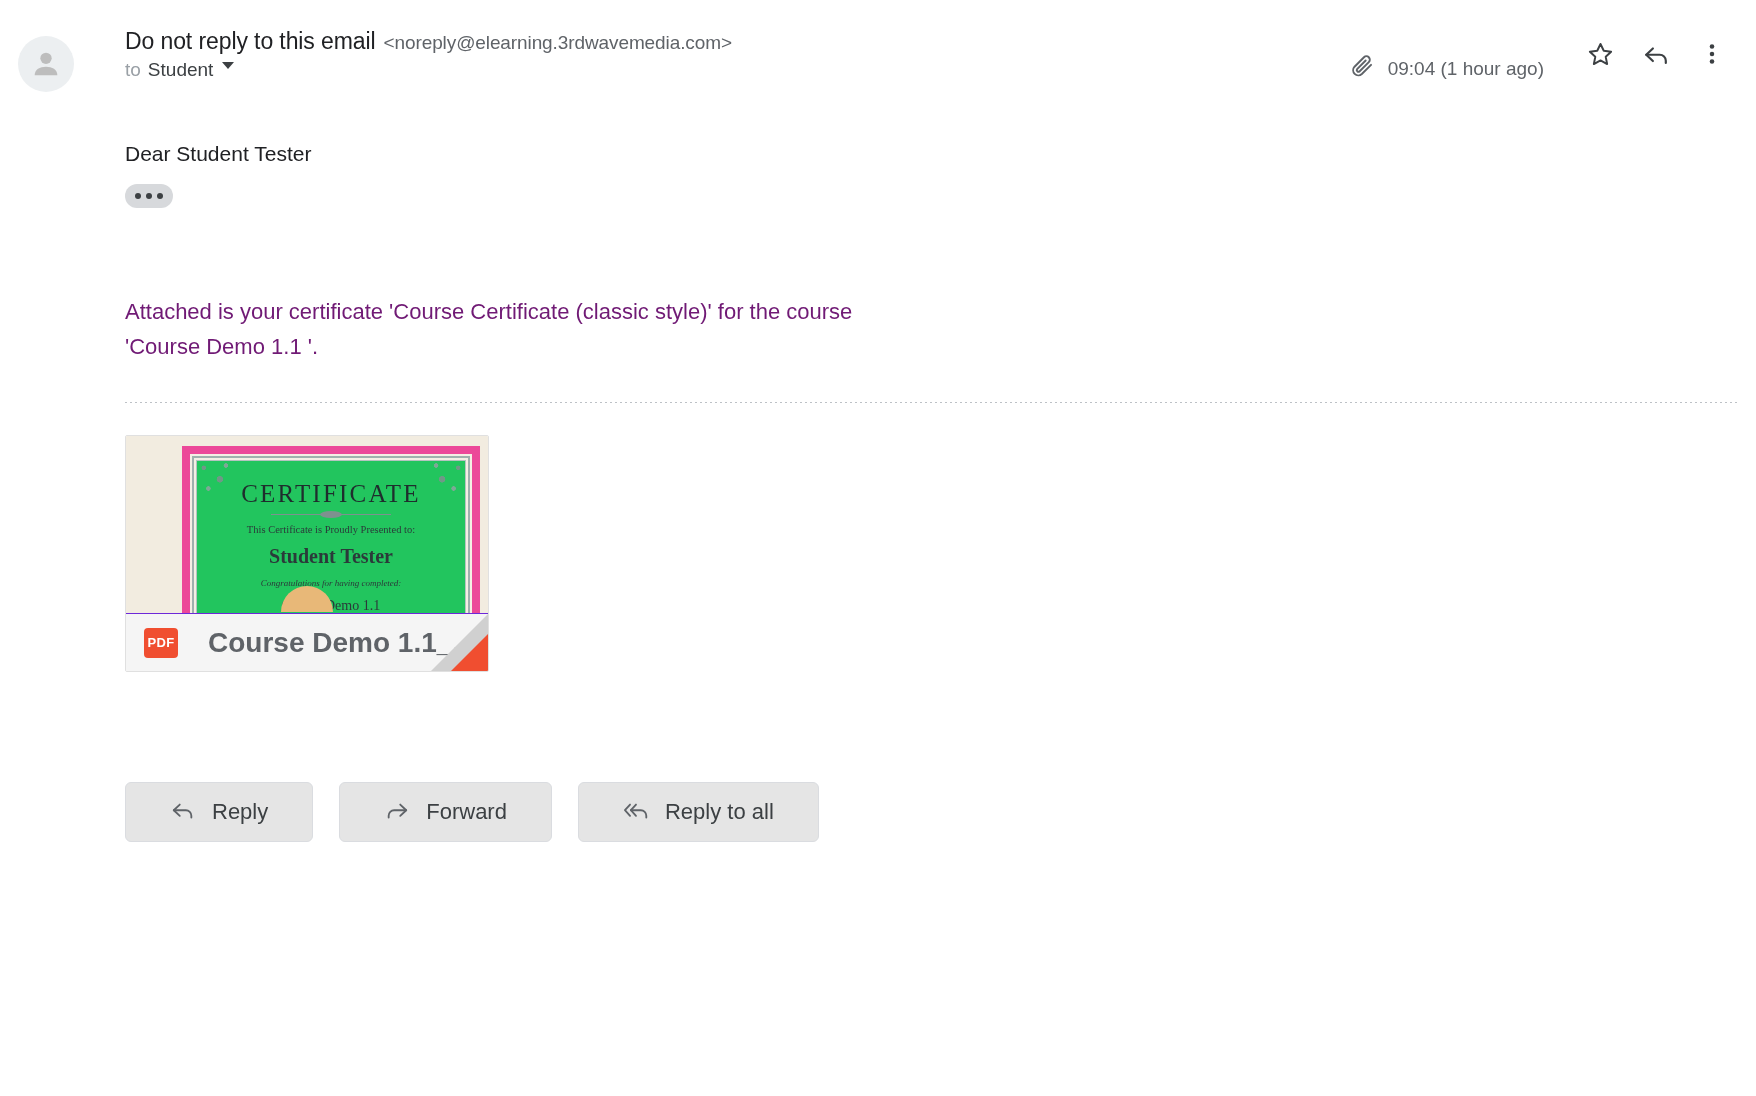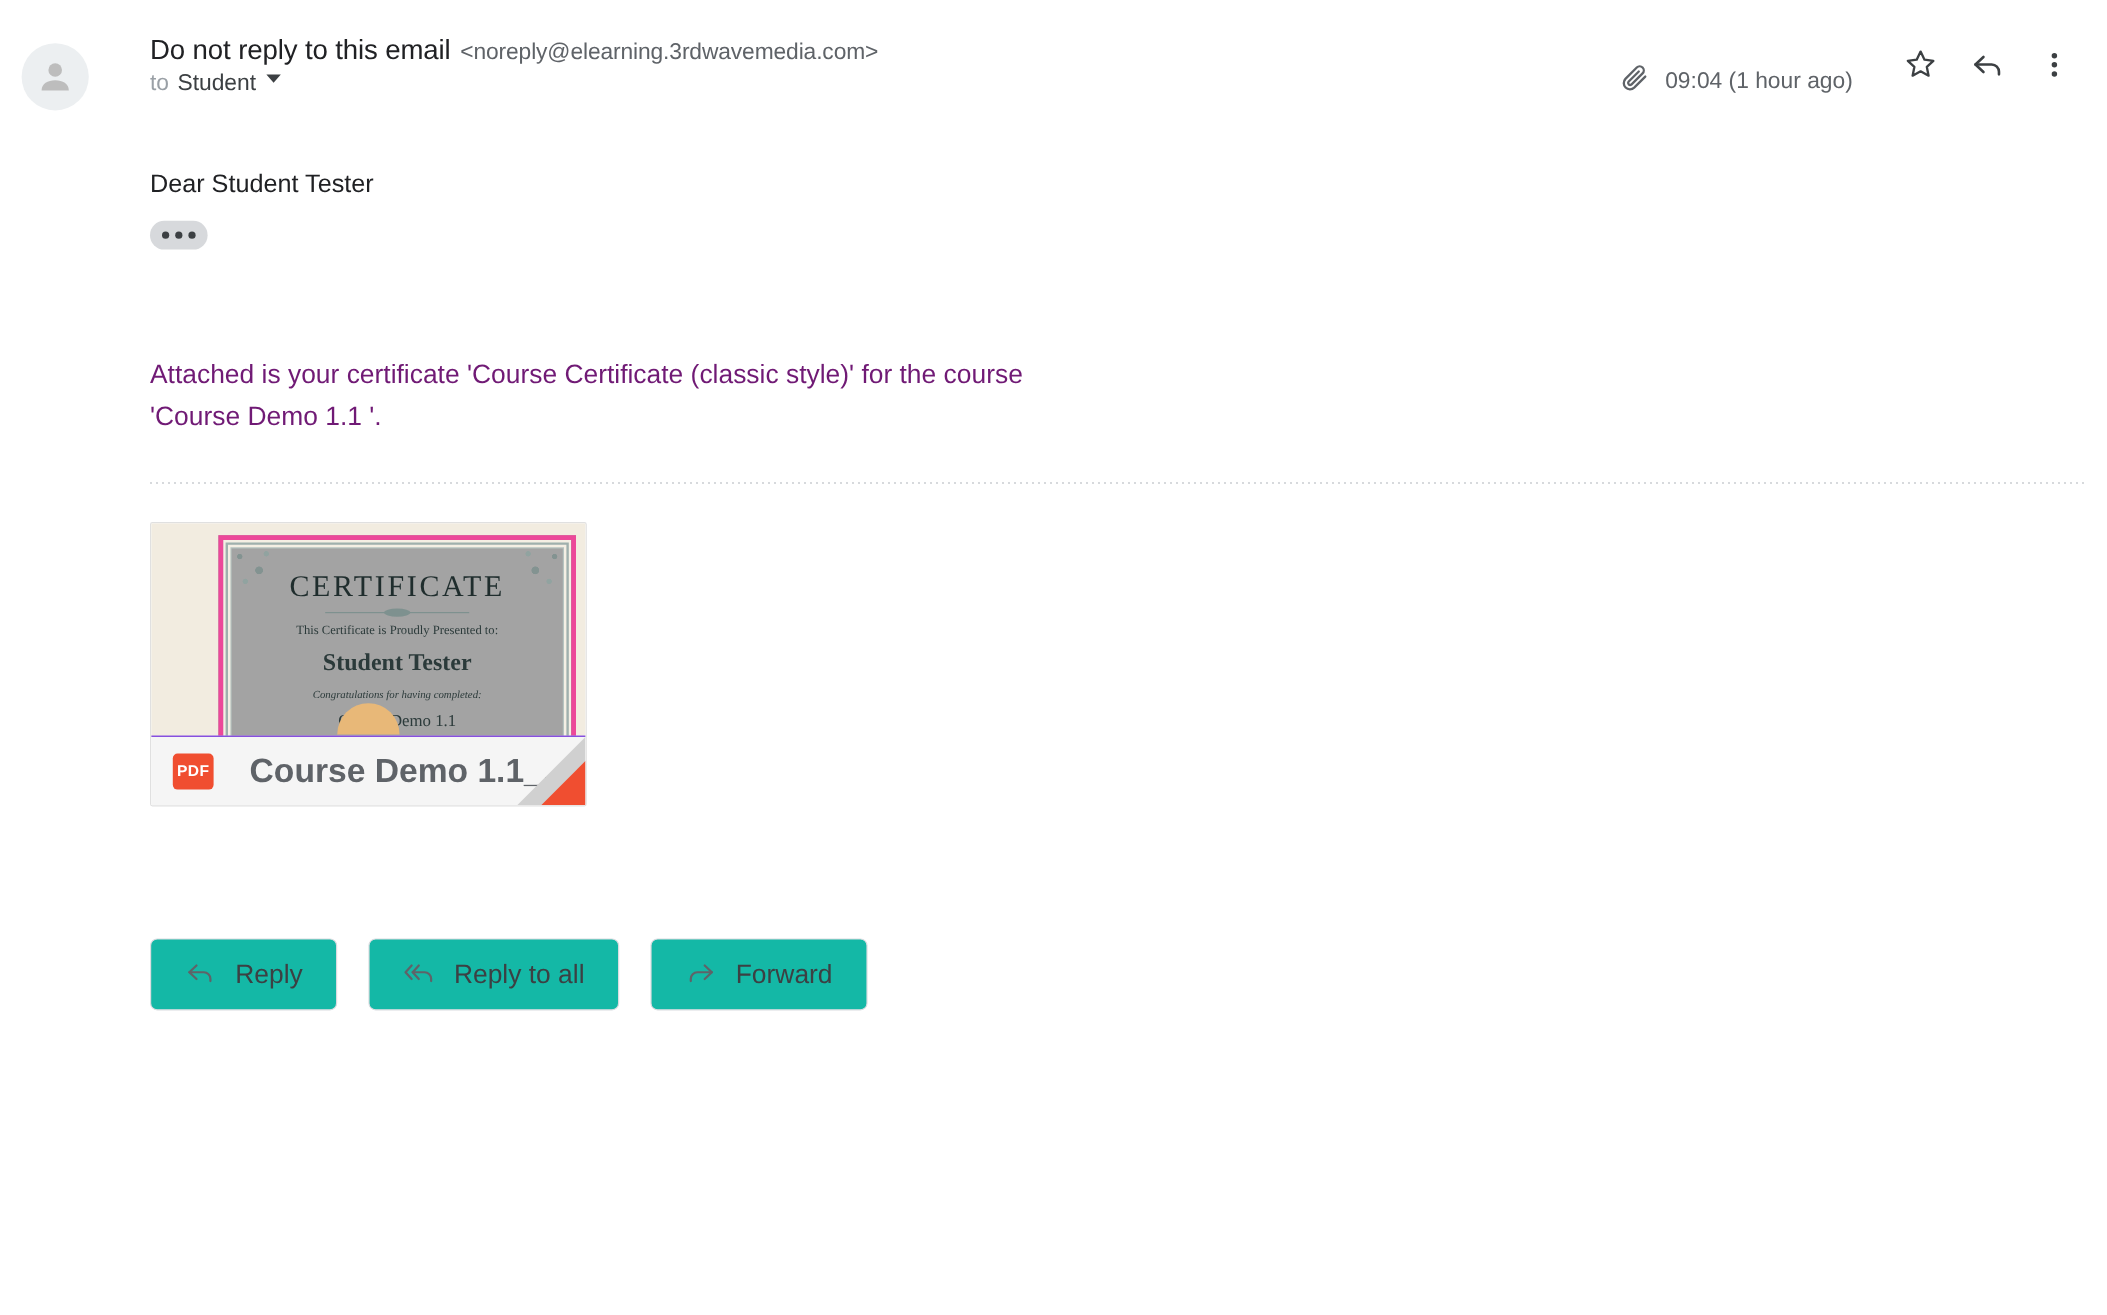--- a/index.html
+++ b/index.html
@@ -183,22 +183,22 @@
     height: 178px;
     overflow: hidden;
     background: #f2ece0;
   }
   .cert-inner {
     position: absolute;
     left: 8px;
     top: 10px;
     right: 8px;
     bottom: -60px;
-    background: #a3a3a3;
-    border: 4px solid #ec4899;
+    background: #22c55e;
+    border: 8px solid #ec4899;
     box-shadow: inset 0 0 0 2px #f4efe4, inset 0 0 0 4px #9fb0ad,
                 inset 0 0 0 6px #f4efe4, inset 0 0 0 7px #b6c3c0;
     margin-left: 48px;
   }
   .cert-corner {
     position: absolute;
     width: 46px;
     height: 46px;
     background:
       radial-gradient(circle at 30% 30%, #7e918f 2px, transparent 2.5px),
@@ -312,25 +312,25 @@
   .action-row {
     margin-left: 125px;
     margin-top: 110px;
     display: flex;
     gap: 26px;
   }
   .action-btn {
     height: 58px;
     border: 1px solid #dadce0;
     border-radius: 6px;
-    background: #14b8a6;
+    background: #e5e5e5;
     display: flex;
     align-items: center;
     gap: 16px;
-    padding: 0 28px;
+    padding: 0 44px;
     cursor: pointer;
   }
   .action-label {
     font-size: 22px;
     color: #3c4043;
     white-space: nowrap;
   }
 </style>
 </head>
 <body>
@@ -451,32 +451,32 @@
           <polyline points="9,7 3.5,12.2 9,17.4"></polyline>
           <path d="M3.5 12.2h11.2a5 5 0 0 1 5 5V19"></path>
         </svg>
       </span>
       <span class="action-label">Reply</span>
     </div>
 
     <div class="action-btn">
       <span>
         <svg width="26" height="26" viewBox="0 0 24 24" fill="none" stroke="#5f6368" stroke-width="1.7" stroke-linecap="round" stroke-linejoin="round">
+          <polyline points="15,7 20.5,12.2 15,17.4"></polyline>
+          <path d="M20.5 12.2H9.3a5 5 0 0 0-5 5V19"></path>
+        </svg>
+      </span>
+      <span class="action-label">Forward</span>
+    </div>
+
+    <div class="action-btn">
+      <span>
+        <svg width="26" height="26" viewBox="0 0 24 24" fill="none" stroke="#5f6368" stroke-width="1.7" stroke-linecap="round" stroke-linejoin="round">
           <polyline points="6.5,7 1.8,12.2 6.5,17.4"></polyline>
           <polyline points="12,7 7.3,12.2 12,17.4"></polyline>
           <path d="M7.3 12.2h9.2a5 5 0 0 1 5 5V19"></path>
         </svg>
       </span>
       <span class="action-label">Reply to all</span>
     </div>
 
-    <div class="action-btn">
-      <span>
-        <svg width="26" height="26" viewBox="0 0 24 24" fill="none" stroke="#5f6368" stroke-width="1.7" stroke-linecap="round" stroke-linejoin="round">
-          <polyline points="15,7 20.5,12.2 15,17.4"></polyline>
-          <path d="M20.5 12.2H9.3a5 5 0 0 0-5 5V19"></path>
-        </svg>
-      </span>
-      <span class="action-label">Forward</span>
-    </div>
-
   </div>
 </div>
 
 </body></html>

